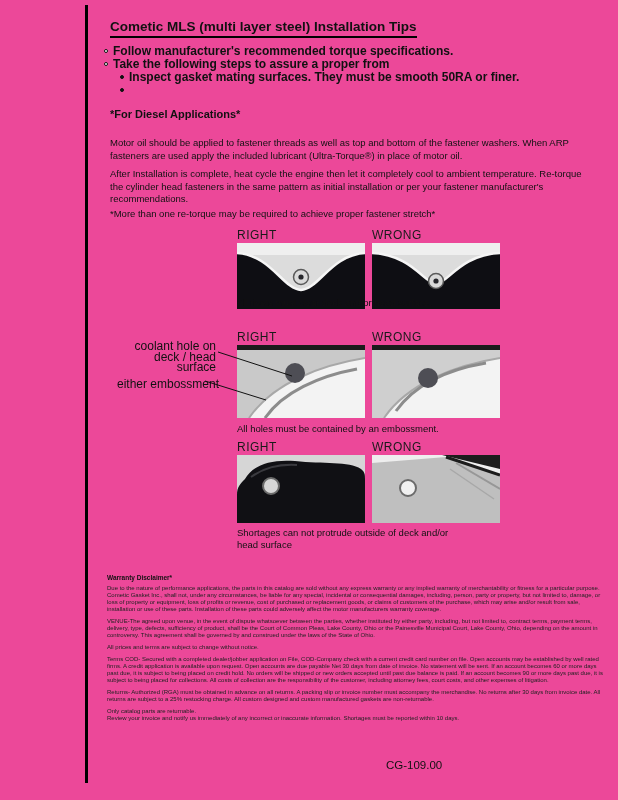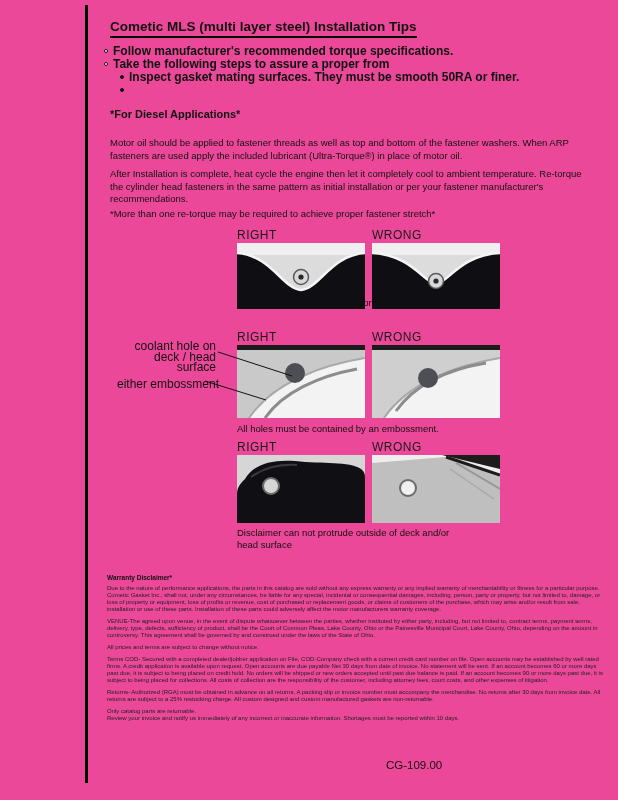--- a/index.html
+++ b/index.html
@@ -164,21 +164,21 @@
     <svg width="128" height="68" viewBox="0 0 128 68">
       <rect width="128" height="68" fill="#eeeeee"></rect>
       <path d="M70,0 L128,0 L128,14 Z" fill="#1c1c1c"></path>
       <path d="M0,8 L74,2 L128,20 L128,68 L0,68 Z" fill="#bfbfbf"></path>
       <path d="M74,2 L128,20" stroke="#1c1c1c" stroke-width="3" fill="none"></path>
       <path d="M84,8 L128,34" stroke="#979797" stroke-width="2"></path>
       <path d="M78,14 L122,44" stroke="#a8a8a8" stroke-width="1.5"></path>
       <circle cx="36" cy="33" r="8" fill="#f0f0f0" stroke="#6b6b6b" stroke-width="2"></circle>
     </svg>
   </figure>
-  <div class="cap cap3">Disclaimer can not protrude outside of deck and/or head surface</div>
+  <div class="cap cap3">Shortages can not protrude outside of deck and/or head surface</div>
 
   <section class="fine">
     <h3>Warranty Disclaimer*</h3>
     <p>Due to the nature of performance applications, the parts in this catalog are sold without any express warranty or any implied warranty of merchantability or fitness for a particular purpose.  Cometic Gasket Inc., shall not, under any circumstances, be liable for any special, incidental or consequential damages, including, person, party or property, but not limited to, damage, or loss of property or equipment, loss of profits or revenue, cost of purchased or replacement goods, or claims of customers of the purchase, which may arise and/or result from sale, installation or use of these parts.  Installation of these parts could adversely affect the motor manufacturers warranty coverage.</p>
     <p>VENUE-The agreed upon venue, in the event of dispute whatsoever between the parties, whether instituted by either party, including, but not limited to, contract terms, payment terms, delivery, type, defects, sufficiency of product, shall be the Court of Common Pleas, Lake County, Ohio or the Painesville Municipal Court, Lake County, Ohio, depending on the amount in controversy. This agreement shall be governed by and construed under the laws of the State of Ohio.</p>
     <p>All prices and terms are subject to change without notice.</p>
     <p>Terms COD- Secured with a completed dealer/jobber application on File, COD-Company check with a current credit card number on file.  Open accounts may be established by well rated firms.  A credit application is available upon request.  Open accounts are due payable Net 30 days from date of invoice.  No statement will be sent.  If an account becomes 60 or more days past due, it is subject to being placed on credit hold.  No orders will be shipped or new orders accepted until past due balance is paid.  If an account becomes 90 or more days past due, it is subject to being placed for collections.  All costs of collection are the responsibility of the customer, including attorney fees, court costs, and other expenses of litigation.</p>
     <p>Returns- Authorized (RGA) must be obtained in advance on all returns.  A packing slip or invoice number must accompany the merchandise.  No returns after 30 days from invoice date.  All returns are subject to a 25% restocking charge.  All custom designed and custom manufactured gaskets are non-returnable.</p>
     <p class="tight">Only catalog parts are returnable.</p>
     <p>Review your invoice and notify us immediately of any incorrect or inaccurate information.  Shortages must be reported within 10 days.</p>

